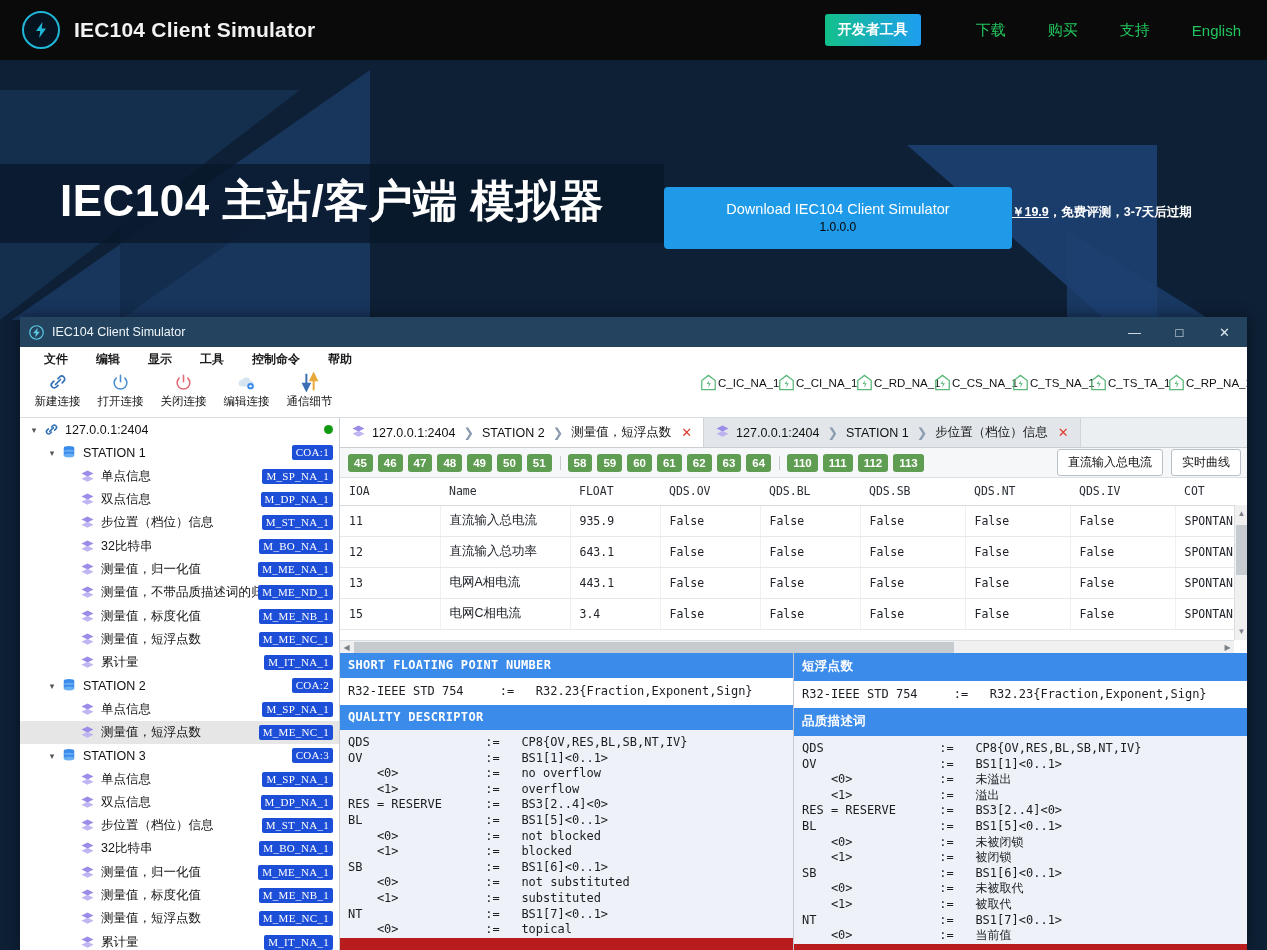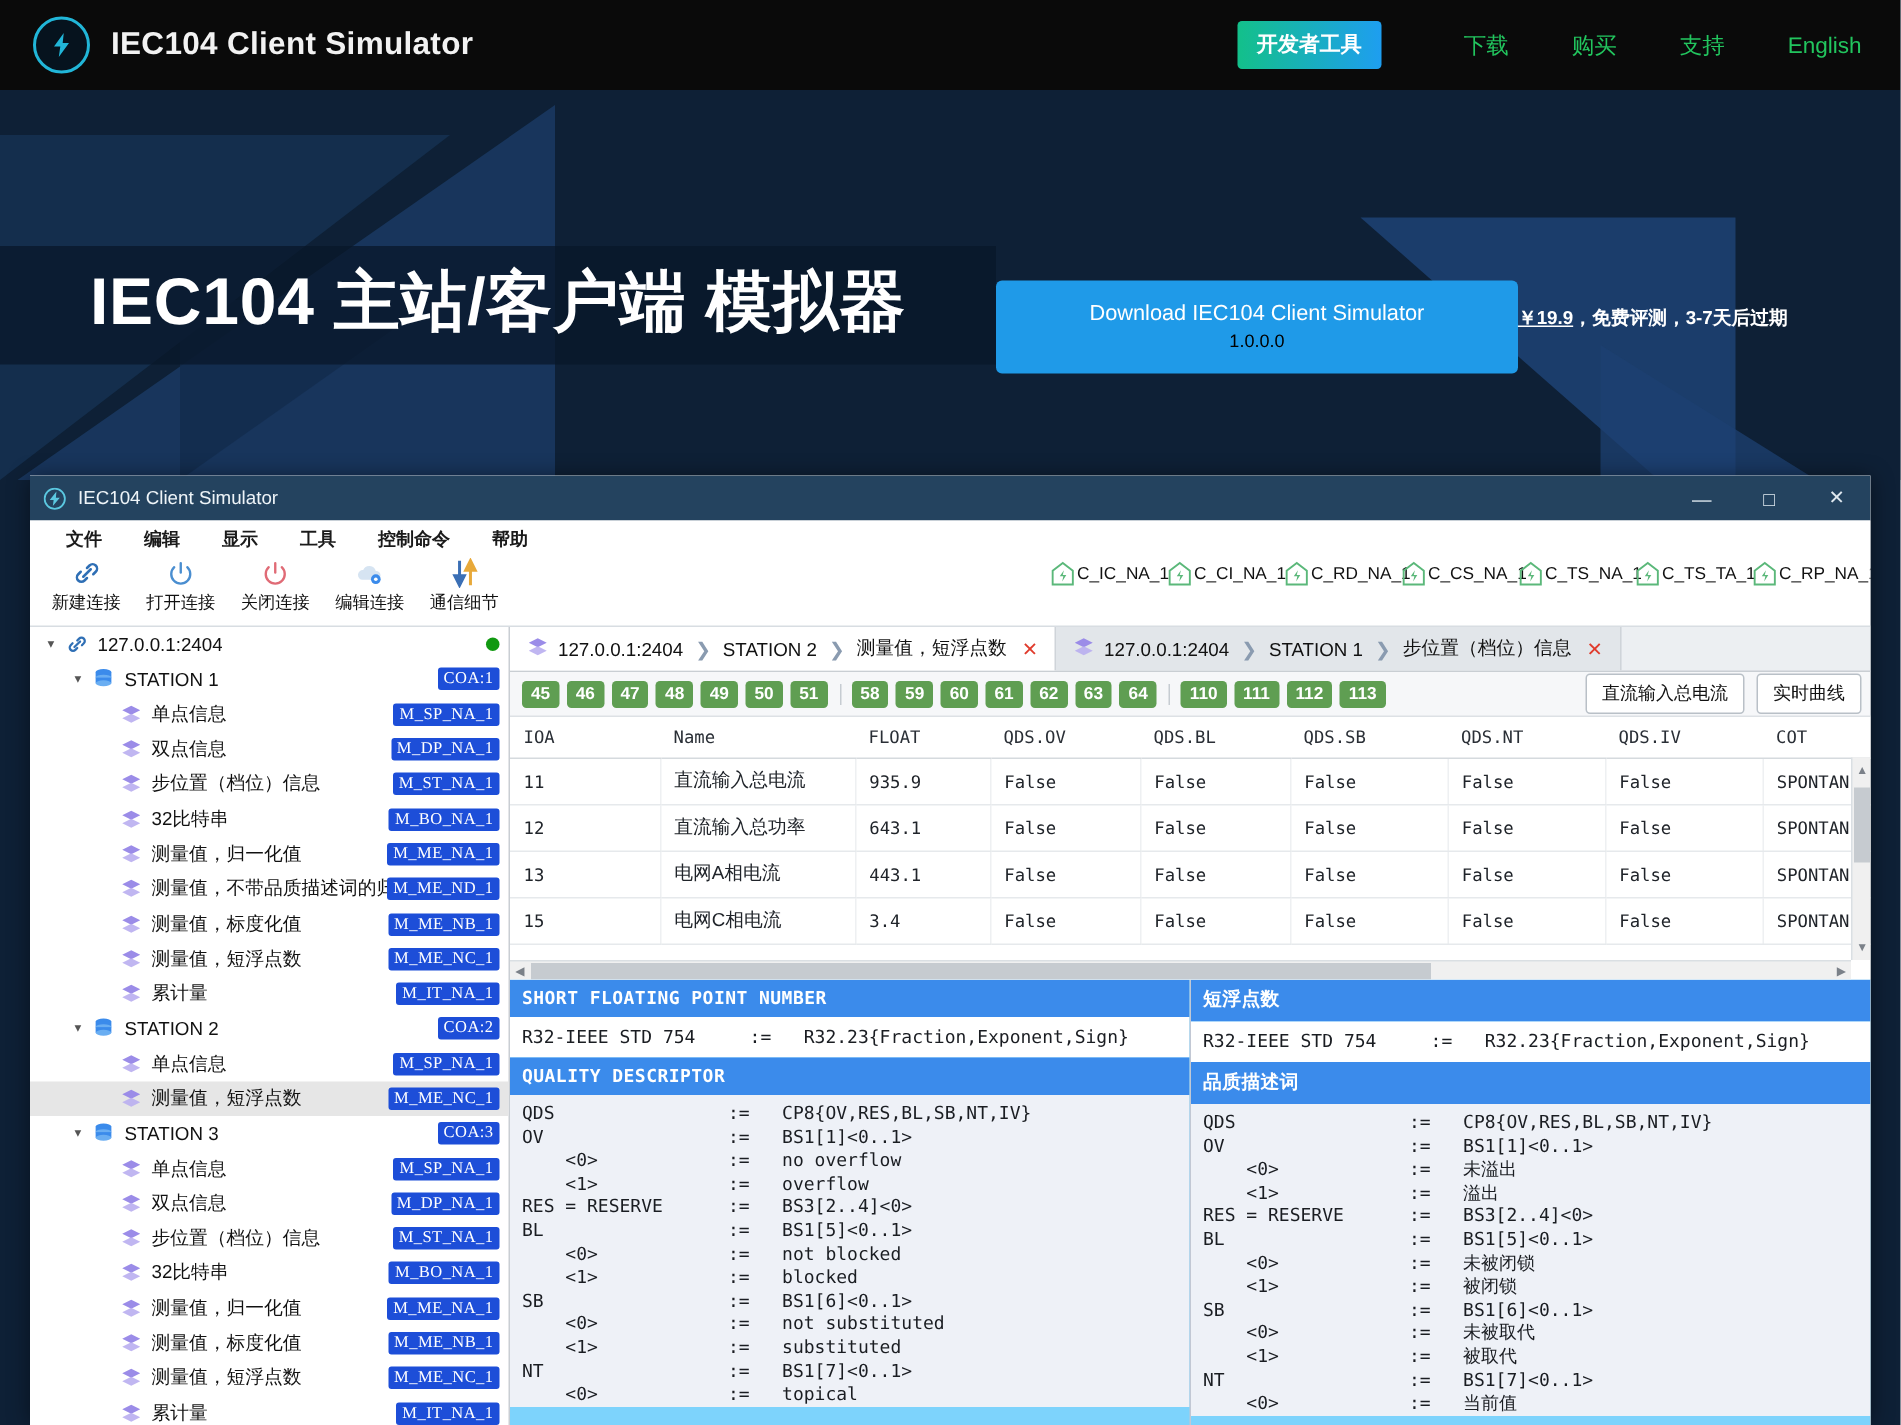--- a/index.html
+++ b/index.html
@@ -271,21 +271,21 @@
   .vscroll .ar.up { top: 2px; } .vscroll .ar.dn { bottom: 2px; }
   .hscroll {
     position: absolute; left: 0; right: 13px; bottom: 0; height: 13px;
     background: #f0f0f0; border-top: 1px solid #dadfe3;
   }
   .hscroll .thumb { position:absolute; left: 14px; top:1px; width: 600px; height: 11px; background: #c6cbd0; }
   .hscroll .ar { position: absolute; top:0; width: 13px; height: 13px; color:#7b8189; font-size:8px; text-align:center; line-height:13px;}
   .hscroll .ar.lf { left: 0; } .hscroll .ar.rt { right: 0; }
 
   
-  .docs { flex: 1; display: flex; min-height: 0; background: #7dd3fc; }
+  .docs { flex: 1; display: flex; min-height: 0; background: #b91c1c; }
   .docpane { flex: 1; min-width: 0; overflow: hidden; border-right: 1px solid #c2c8d4; }
   .docpane:last-child { border-right: none; }
   .dhead {
     background: #3b8beb; color: #ffffff;
     font-family: "DejaVu Sans Mono", "Liberation Mono", monospace;
     font-size: 12px; font-weight: 700; letter-spacing: .3px;
     padding: 5px 0 6px 8px;
   }
   .dhead.cjk { font-family: "Liberation Sans", sans-serif; font-size: 12.5px; }
   .drow {

